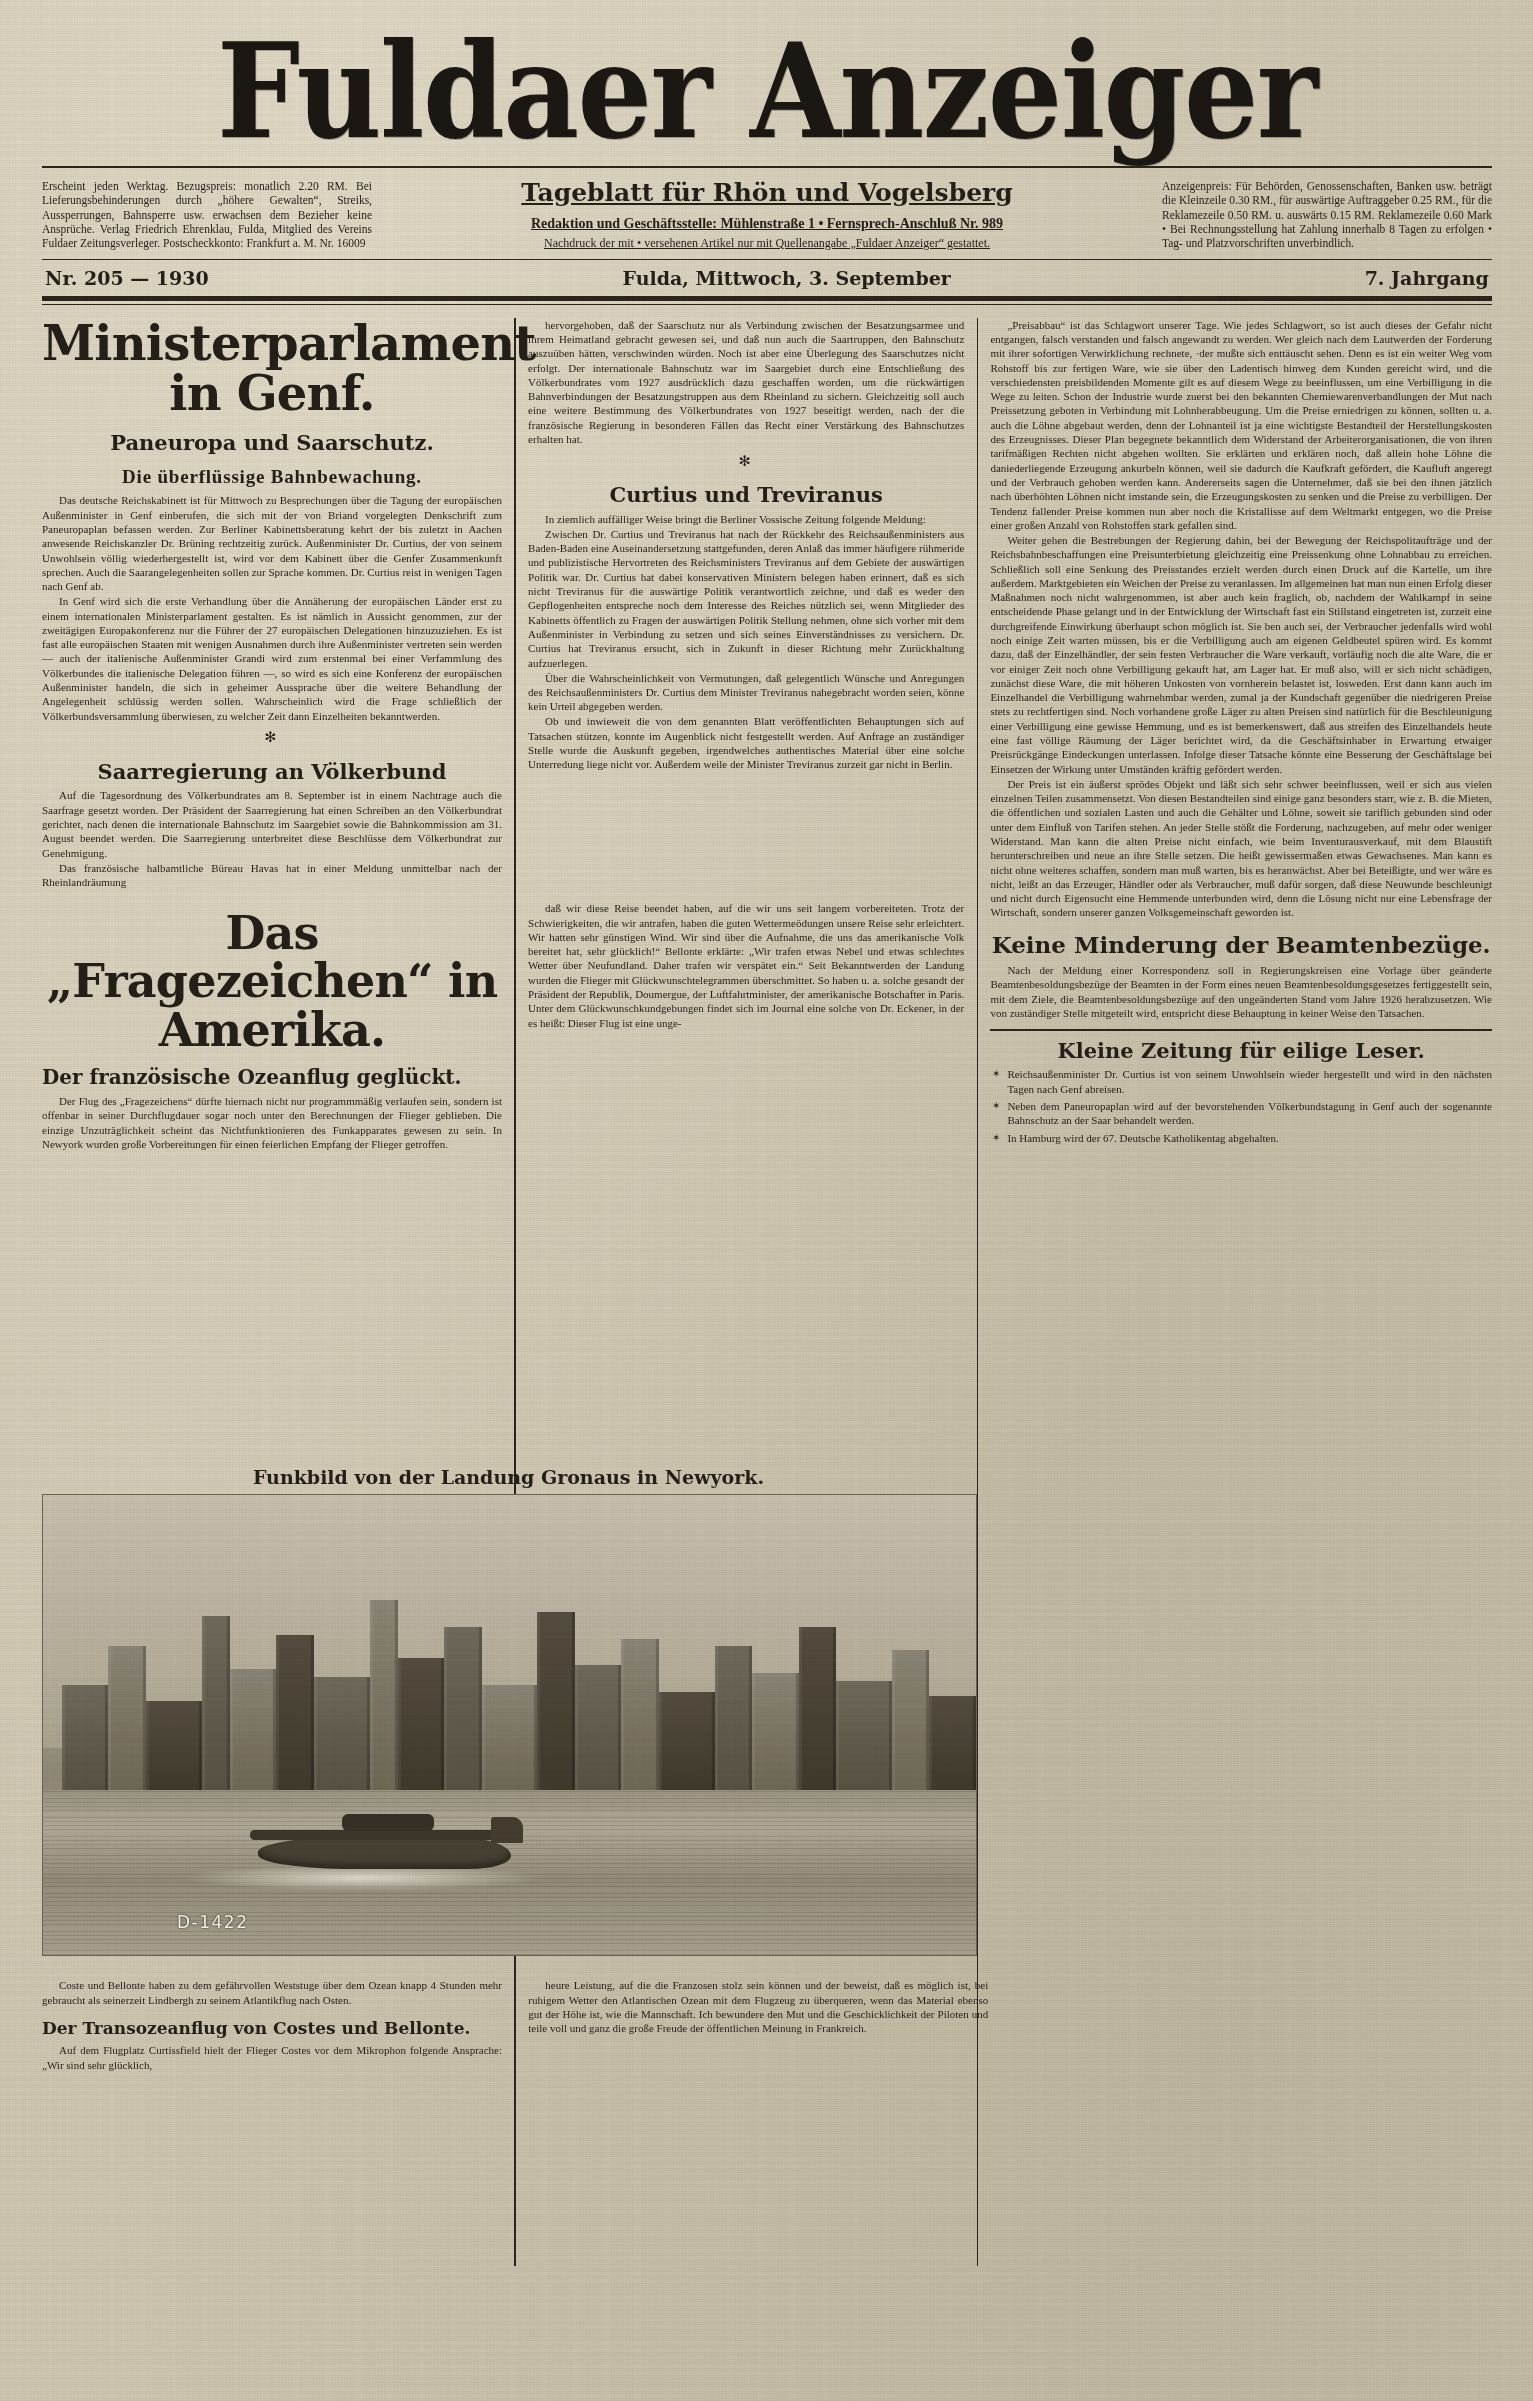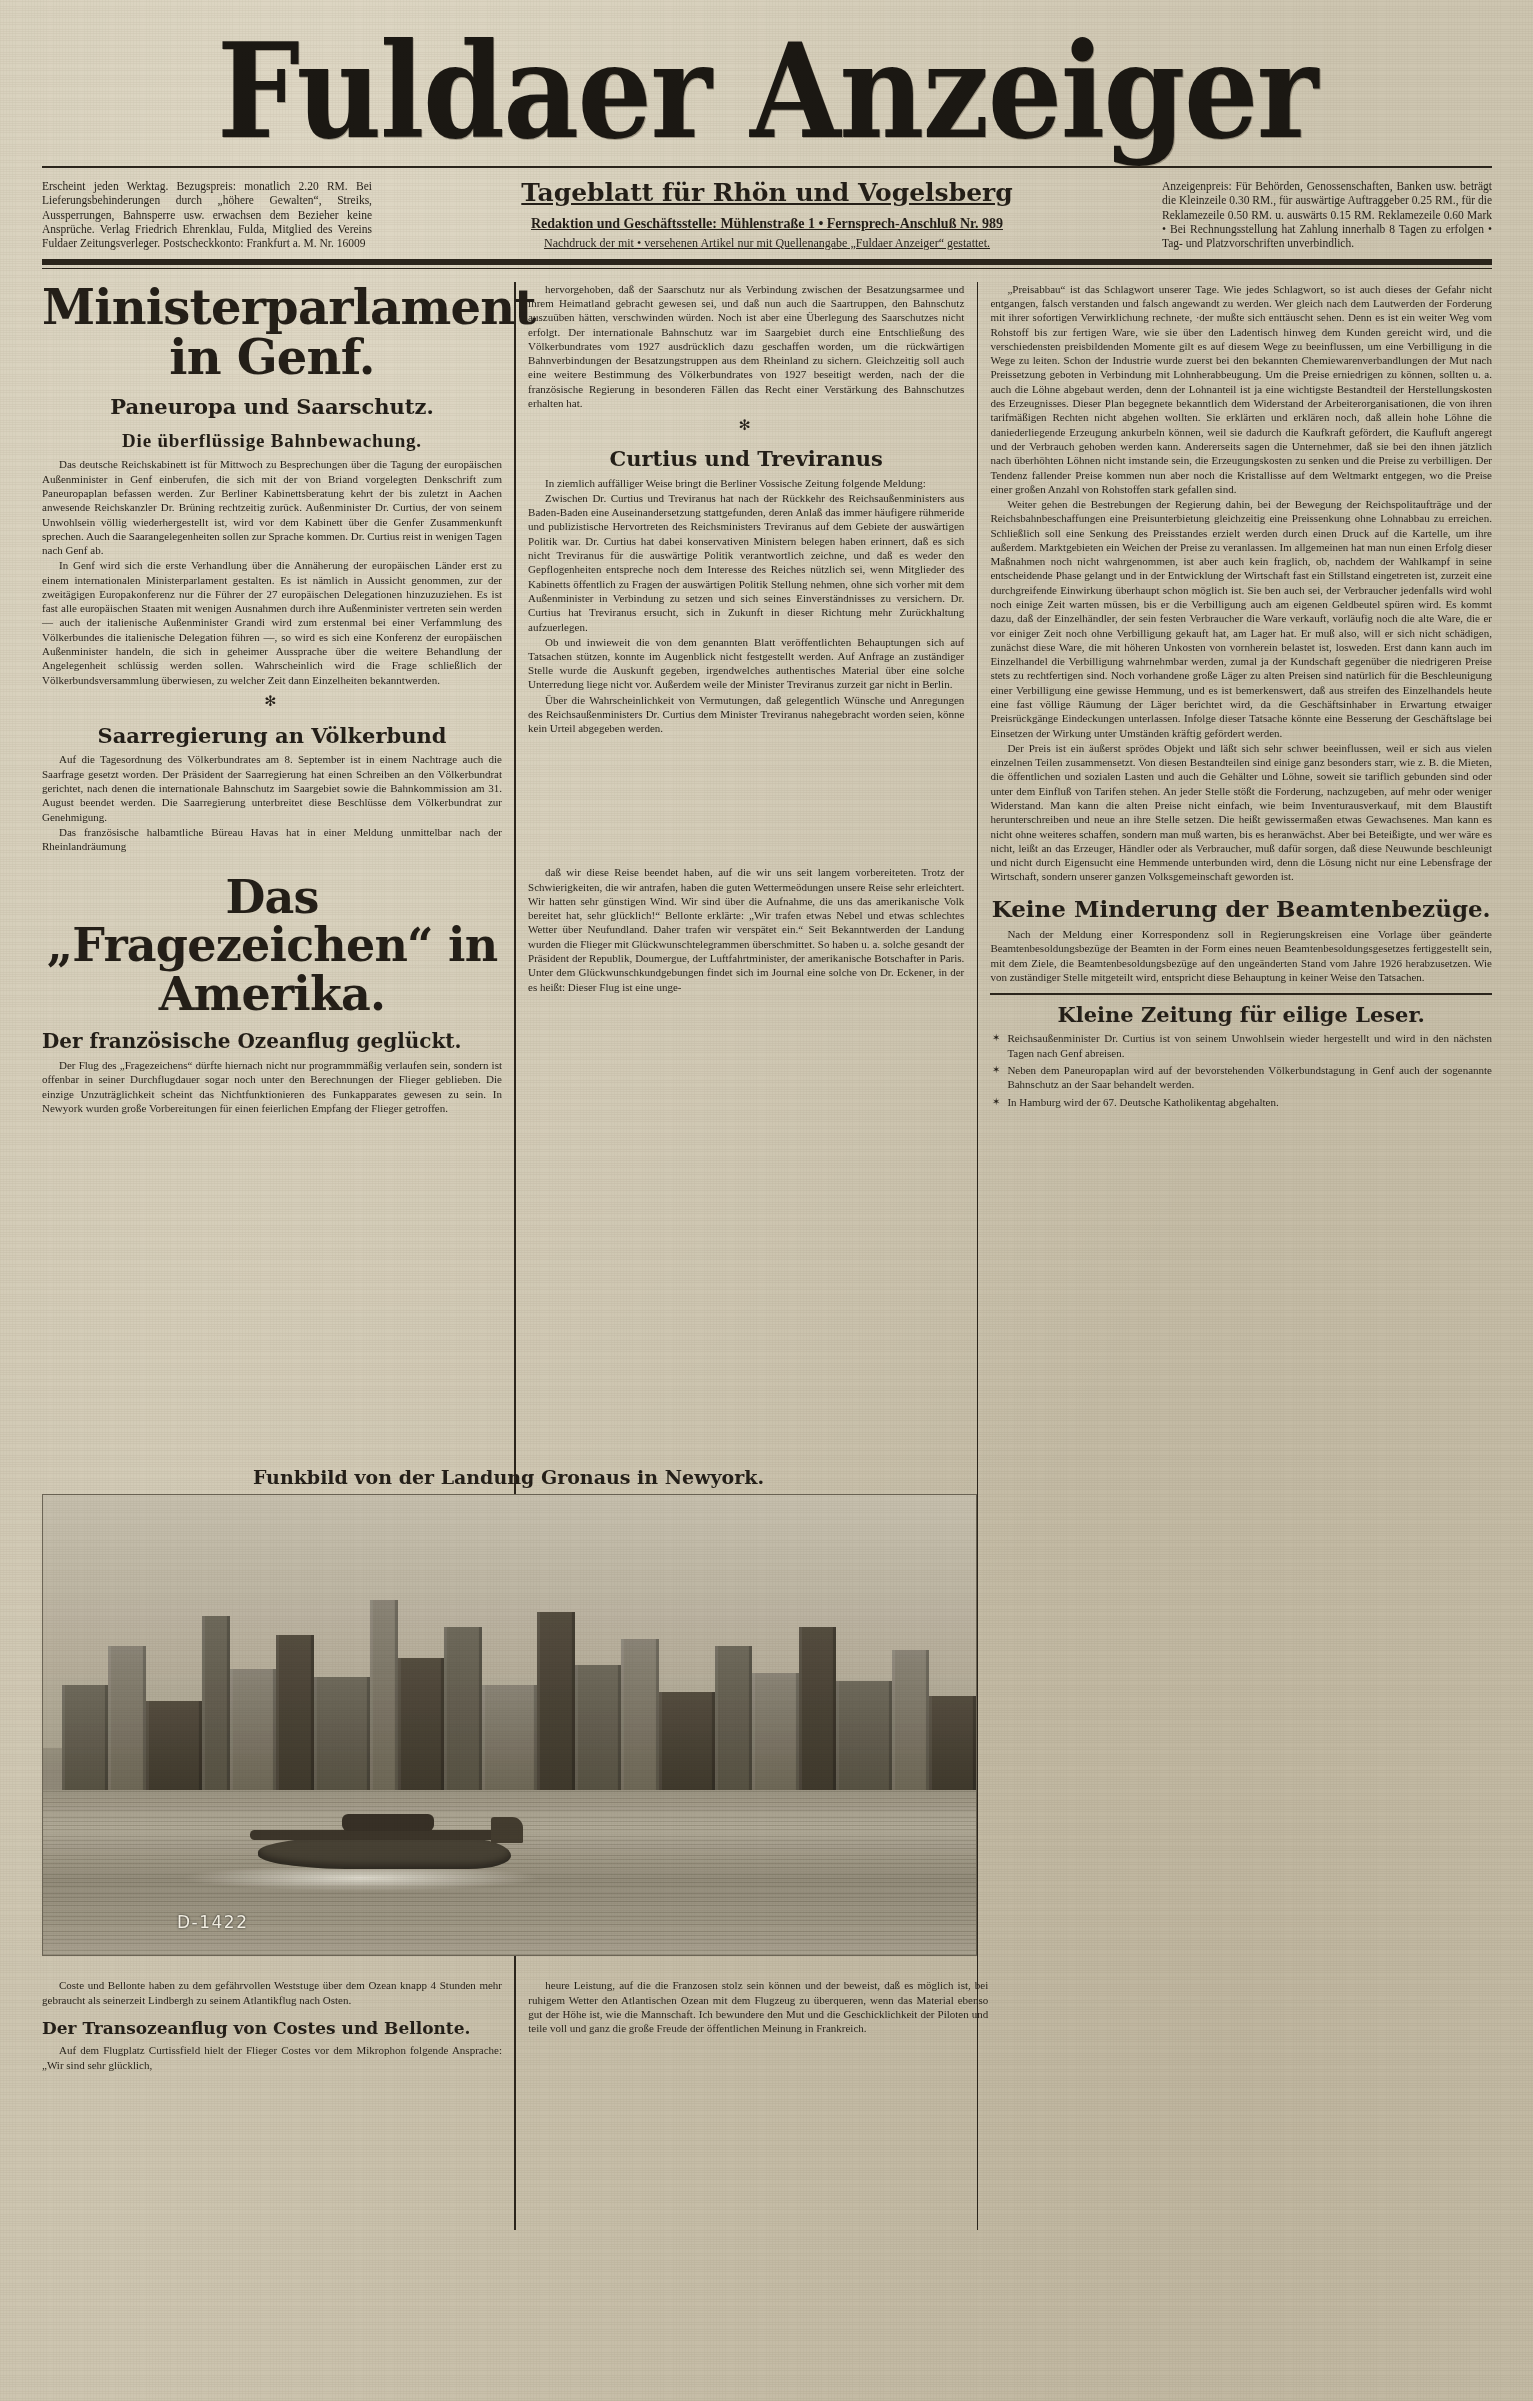--- a/index.html
+++ b/index.html
@@ -352,20 +352,25 @@
       <div class="headbar">
         <div class="col-left">Erscheint jeden Werktag. Bezugspreis: monatlich 2.20 RM. Bei Lieferungsbehinderungen durch „höhere Gewalten“, Streiks, Aussperrungen, Bahnsperre usw. erwachsen dem Bezieher keine Ansprüche. Verlag Friedrich Ehrenklau, Fulda, Mitglied des Vereins Fuldaer Zeitungsverleger. Postscheckkonto: Frankfurt a. M. Nr. 16009</div>
         <div class="col-mid">
           <div class="sub1">Tageblatt für Rhön und Vogelsberg</div>
           <div class="sub3">Redaktion und Geschäftsstelle: Mühlenstraße 1 • Fernsprech-Anschluß Nr. 989</div>
           <div class="sub4">Nachdruck der mit • versehenen Artikel nur mit Quellenangabe „Fuldaer Anzeiger“ gestattet.</div>
         </div>
         <div class="col-right">Anzeigenpreis: Für Behörden, Genossenschaften, Banken usw. beträgt die Kleinzeile 0.30 RM., für auswärtige Auftraggeber 0.25 RM., für die Reklamezeile 0.50 RM. u. auswärts 0.15 RM. Reklamezeile 0.60 Mark • Bei Rechnungsstellung hat Zahlung innerhalb 8 Tagen zu erfolgen • Tag- und Platzvorschriften unverbindlich.</div>
       </div>
       <div class="headbar-rule"></div>
+      <div class="issueline">
+        <div>Nr. 205 — 1930</div>
+        <div class="mid">Fulda, Mittwoch, 3. September</div>
+        <div>7. Jahrgang</div>
+      </div>
       <div class="thickrule"></div>
       <div class="thinrule"></div>
     </div>
 
     <div class="body-area">
 
       <div class="col c1">
         <h1 class="mainhead">Ministerparlament in Genf.</h1>
         <h2 class="subhead">Paneuropa und Saarschutz.</h2>
         <h3 class="minihead spaced">Die überflüssige Bahnbewachung.</h3>
@@ -382,22 +387,22 @@
       </div>
 
       <div class="vrule"></div>
 
       <div class="col c2">
         <p>hervorgehoben, daß der Saarschutz nur als Verbindung zwischen der Besatzungsarmee und ihrem Heimatland gebracht gewesen sei, und daß nun auch die Saartruppen, den Bahnschutz auszuüben hätten, verschwinden würden. Noch ist aber eine Überlegung des Saarschutzes nicht erfolgt. Der internationale Bahnschutz war im Saargebiet durch eine Entschließung des Völkerbundrates vom 1927 ausdrücklich dazu geschaffen worden, um die rückwärtigen Bahnverbindungen der Besatzungstruppen aus dem Rheinland zu sichern. Gleichzeitig soll auch eine weitere Bestimmung des Völkerbundrates von 1927 beseitigt werden, nach der die französische Regierung in besonderen Fällen das Recht einer Verstärkung des Bahnschutzes erhalten hat.</p>
         <div class="star">✻</div>
         <h2 class="subhead">Curtius und Treviranus</h2>
         <p>In ziemlich auffälliger Weise bringt die Berliner Vossische Zeitung folgende Meldung:</p>
         <p>Zwischen Dr. Curtius und Treviranus hat nach der Rückkehr des Reichsaußenministers aus Baden-Baden eine Auseinandersetzung stattgefunden, deren Anlaß das immer häufigere rühmeride und publizistische Hervortreten des Reichsministers Treviranus auf dem Gebiete der auswärtigen Politik war. Dr. Curtius hat dabei konservativen Ministern belegen haben erinnert, daß es sich nicht Treviranus für die auswärtige Politik verantwortlich zeichne, und daß es weder den Gepflogenheiten entspreche noch dem Interesse des Reiches nützlich sei, wenn Mitglieder des Kabinetts öffentlich zu Fragen der auswärtigen Politik Stellung nehmen, ohne sich vorher mit dem Außenminister in Verbindung zu setzen und sich seines Einverständnisses zu versichern. Dr. Curtius hat Treviranus ersucht, sich in Zukunft in dieser Richtung mehr Zurückhaltung aufzuerlegen.</p>
+        <p>Über die Wahrscheinlichkeit von Vermutungen, daß gelegentlich Wünsche und Anregungen des Reichsaußenministers Dr. Curtius dem Minister Treviranus nahegebracht worden seien, könne kein Urteil abgegeben werden.</p>
         <p>Ob und inwieweit die von dem genannten Blatt veröffentlichten Behauptungen sich auf Tatsachen stützen, konnte im Augenblick nicht festgestellt werden. Auf Anfrage an zuständiger Stelle wurde die Auskunft gegeben, irgendwelches authentisches Material über eine solche Unterredung liege nicht vor. Außerdem weile der Minister Treviranus zurzeit gar nicht in Berlin.</p>
-        <p>Über die Wahrscheinlichkeit von Vermutungen, daß gelegentlich Wünsche und Anregungen des Reichsaußenministers Dr. Curtius dem Minister Treviranus nahegebracht worden seien, könne kein Urteil abgegeben werden.</p>
         <div style="height:129px"></div>
         <p>daß wir diese Reise beendet haben, auf die wir uns seit langem vorbereiteten. Trotz der Schwierigkeiten, die wir antrafen, haben die guten Wettermeödungen unsere Reise sehr erleichtert. Wir hatten sehr günstigen Wind. Wir sind über die Aufnahme, die uns das amerikanische Volk bereitet hat, sehr glücklich!“ Bellonte erklärte: „Wir trafen etwas Nebel und etwas schlechtes Wetter über Neufundland. Daher trafen wir verspätet ein.“ Seit Bekanntwerden der Landung wurden die Flieger mit Glückwunschtelegrammen überschmittet. So haben u. a. solche gesandt der Präsident der Republik, Doumergue, der Luftfahrtminister, der amerikanische Botschafter in Paris. Unter dem Glückwunschkundgebungen findet sich im Journal eine solche von Dr. Eckener, in der es heißt: Dieser Flug ist eine unge-</p>
       </div>
 
       <div class="vrule"></div>
 
       <div class="col c3">
         <p>„Preisabbau“ ist das Schlagwort unserer Tage. Wie jedes Schlagwort, so ist auch dieses der Gefahr nicht entgangen, falsch verstanden und falsch angewandt zu werden. Wer gleich nach dem Lautwerden der Forderung mit ihrer sofortigen Verwirklichung rechnete, ·der mußte sich enttäuscht sehen. Denn es ist ein weiter Weg vom Rohstoff bis zur fertigen Ware, wie sie über den Ladentisch hinweg dem Kunden gereicht wird, und die verschiedensten preisbildenden Momente gilt es auf diesem Wege zu beeinflussen, um eine Verbilligung in die Wege zu leiten. Schon der Industrie wurde zuerst bei den bekannten Chemiewarenverbandlungen der Mut nach Preissetzung geboten in Verbindung mit Lohnherabbeugung. Um die Preise erniedrigen zu können, sollten u. a. auch die Löhne abgebaut werden, denn der Lohnanteil ist ja eine wichtigste Bestandteil der Herstellungskosten des Erzeugnisses. Dieser Plan begegnete bekanntlich dem Widerstand der Arbeiterorganisationen, die von ihren tarifmäßigen Rechten nicht abgehen wollten. Sie erklärten und erklären noch, daß allein hohe Löhne die daniederliegende Erzeugung ankurbeln können, weil sie dadurch die Kaufkraft gefördert, die Kaufluft angeregt und der Verbrauch gehoben werden kann. Andererseits sagen die Unternehmer, daß sie bei den ihnen jätzlich nach überhöhten Löhnen nicht imstande sein, die Erzeugungskosten zu senken und die Preise zu verbilligen. Der Tendenz fallender Preise kommen nun aber noch die Kristallisse auf dem Weltmarkt entgegen, wo die Preise einer großen Anzahl von Rohstoffen stark gefallen sind.</p>
         <p>Weiter gehen die Bestrebungen der Regierung dahin, bei der Bewegung der Reichspolitaufträge und der Reichsbahnbeschaffungen eine Preisunterbietung gleichzeitig eine Preissenkung ohne Lohnabbau zu erreichen. Schließlich soll eine Senkung des Preisstandes erzielt werden durch einen Druck auf die Kartelle, um ihre außerdem. Marktgebieten ein Weichen der Preise zu veranlassen. Im allgemeinen hat man nun einen Erfolg dieser Maßnahmen noch nicht wahrgenommen, ist aber auch kein fraglich, ob, nachdem der Wahlkampf in seine entscheidende Phase gelangt und in der Entwicklung der Wirtschaft fast ein Stillstand eingetreten ist, zurzeit eine durchgreifende Einwirkung überhaupt schon möglich ist. Sie ben auch sei, der Verbraucher jedenfalls wird wohl noch einige Zeit warten müssen, bis er die Verbilligung auch am eigenen Geldbeutel spüren wird. Es kommt dazu, daß der Einzelhändler, der sein festen Verbraucher die Ware verkauft, vorläufig noch die alte Ware, die er vor einiger Zeit noch ohne Verbilligung gekauft hat, am Lager hat. Er muß also, will er sich nicht schädigen, zunächst diese Ware, die mit höheren Unkosten von vornherein belastet ist, losweden. Erst dann kann auch im Einzelhandel die Verbilligung wahrnehmbar werden, zumal ja der Kundschaft gegenüber die niedrigeren Preise stets zu rechtfertigen sind. Noch vorhandene große Läger zu alten Preisen sind natürlich für die Beschleunigung einer Verbilligung eine gewisse Hemmung, und es ist bemerkenswert, daß aus streifen des Einzelhandels heute eine fast völlige Räumung der Läger berichtet wird, da die Geschäftsinhaber in Erwartung etwaiger Preisrückgänge Eindeckungen unterlassen. Infolge dieser Tatsache könnte eine Besserung der Geschäftslage bei Einsetzen der Wirkung unter Umständen kräftig gefördert werden.</p>
         <p>Der Preis ist ein äußerst sprödes Objekt und läßt sich sehr schwer beeinflussen, weil er sich aus vielen einzelnen Teilen zusammensetzt. Von diesen Bestandteilen sind einige ganz besonders starr, wie z. B. die Mieten, die öffentlichen und sozialen Lasten und auch die Gehälter und Löhne, soweit sie tariflich gebunden sind oder unter dem Einfluß von Tarifen stehen. An jeder Stelle stößt die Forderung, nachzugeben, auf mehr oder weniger Widerstand. Man kann die alten Preise nicht einfach, wie beim Inventurausverkauf, mit dem Blaustift herunterschreiben und neue an ihre Stelle setzen. Die heißt gewissermaßen etwas Gewachsenes. Man kann es nicht ohne weiteres schaffen, sondern man muß warten, bis es heranwächst. Aber bei Beteißigte, und wer wäre es nicht, leißt an das Erzeuger, Händler oder als Verbraucher, muß dafür sorgen, daß diese Neuwunde beschleunigt und nicht durch Eigensucht eine Hemmende unterbunden wird, denn die Lösung nicht nur eine Lebensfrage der Wirtschaft, sondern unserer ganzen Volksgemeinschaft geworden ist.</p>

